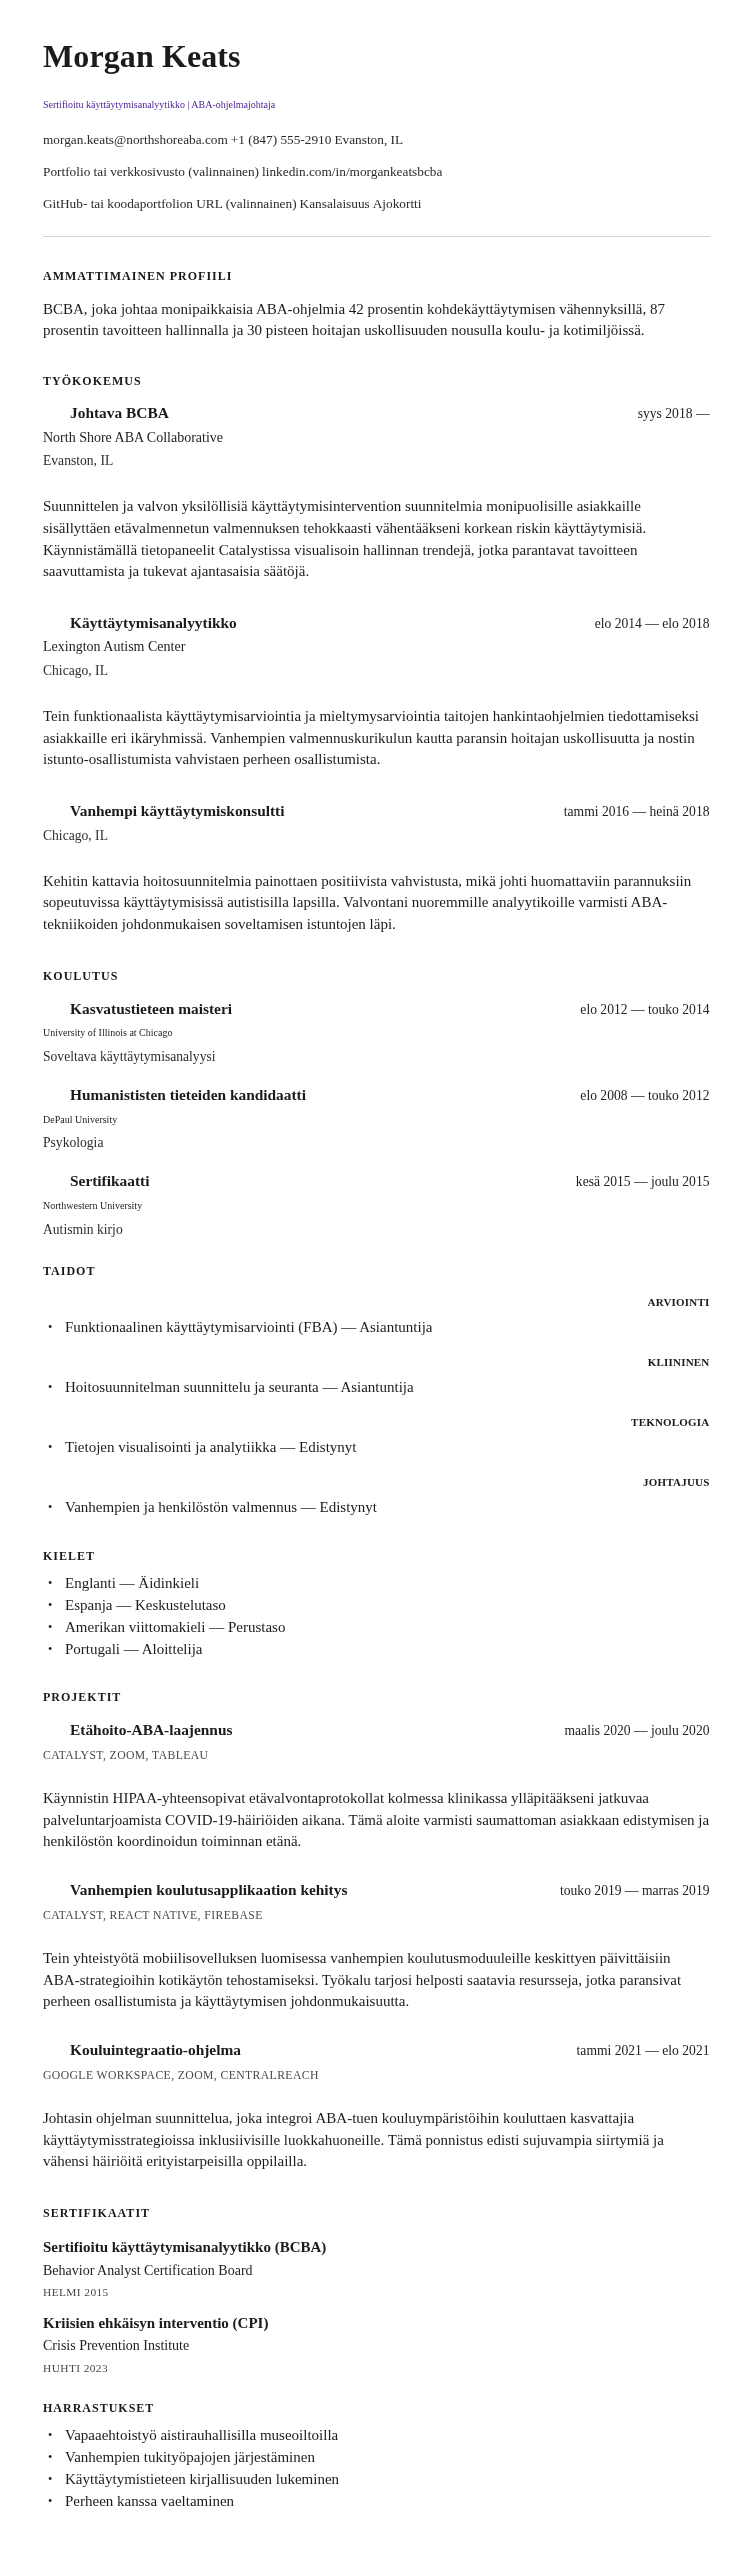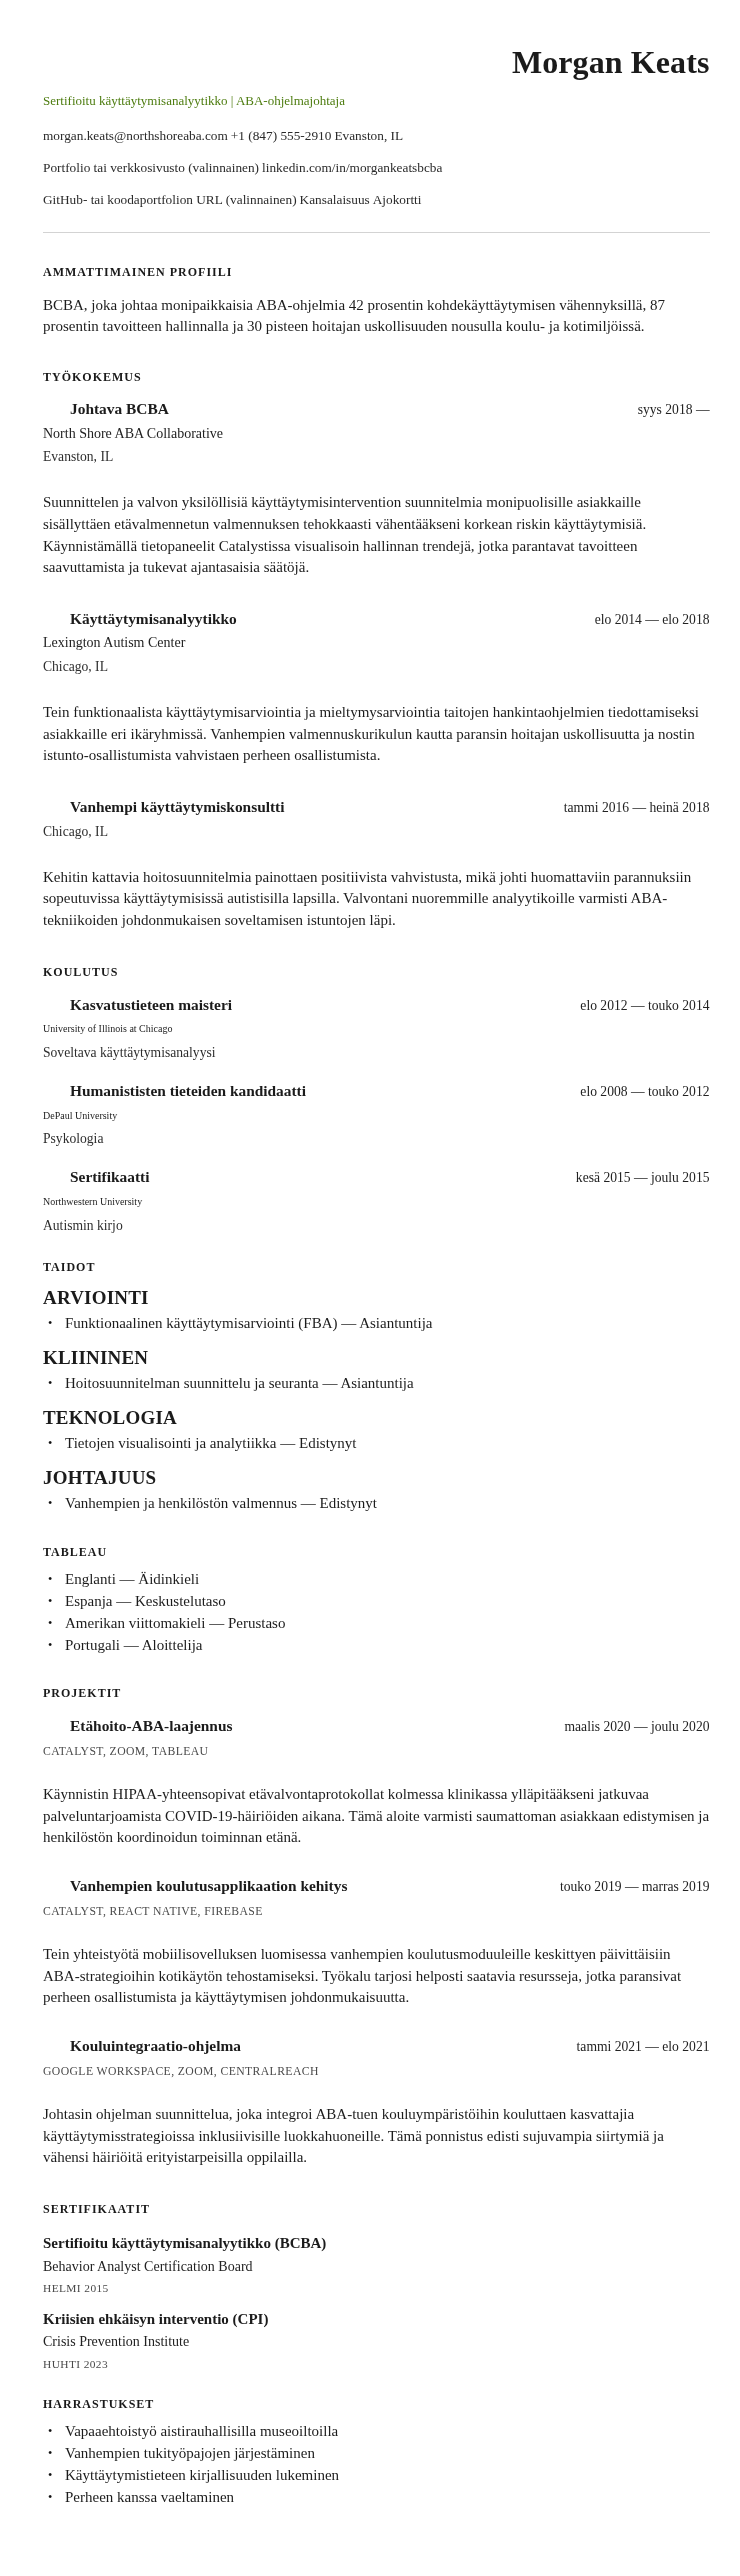--- a/index.html
+++ b/index.html
@@ -5,22 +5,22 @@
   * { margin:0; padding:0; box-sizing:border-box; }
   html,body { background:#ffffff; }
   .page {
     width:741px; height:2576px; overflow:hidden;
     background:#ffffff;
     padding:30px 31.5px 31px 43px;
     font-family:"Liberation Serif","DejaVu Serif",serif;
     color:#1b1b1b;
   }
   
-  .name { font-size:32px; line-height:37px; font-weight:700; margin-top:14px; letter-spacing:0.1px;text-align:right; }
-  .headline { font-size:13px; line-height:18.5px; margin-top:11px; color:#4d7c0f; }
+  .name { font-size:32px; line-height:37px; font-weight:700; margin-top:8px; letter-spacing:0.1px; }
+  .headline { font-size:10px; line-height:18.5px; margin-top:21px; color:#4c1d95; }
   .contact-row { display:flex; gap:3px; font-size:13.3px; line-height:13.6px; margin-top:18.5px; color:#2a2a2a; flex-wrap:nowrap; }
   .divider { border:none; border-top:1.2px solid #d3d3d3; margin-top:25px; }
   
   .sec-title { font-size:12px; line-height:15px; font-weight:700; letter-spacing:1px; color:#1a1a1a; }
   .mt-52 { margin-top:32px; } .mt-54 { margin-top:33px; } .mt-48 { margin-top:30px; }
   .mt-42 { margin-top:26px; }
   .body-text { font-size:15px; line-height:21.6px; color:#1c1c1c; }
   .profile-text { margin-top:15px; }
   
   .entry { margin-top:31px; }
@@ -31,21 +31,21 @@
   .entry-company { font-size:14px; line-height:17.3px; margin-top:6.2px; color:#222; }
   .entry-loc { font-size:13.6px; line-height:16px; margin-top:7.4px; color:#2e2e2e; }
   .entry-desc { margin-top:27px; }
   
   .degree { margin-top:21px; }
   .degree.first { margin-top:16px; }
   .degree-school { font-size:10px; line-height:17.3px; margin-top:6.2px; color:#222; }
   .degree-field { font-size:13.6px; line-height:16px; margin-top:7.4px; color:#2e2e2e; }
   
   .skill-group { margin-top:15px; }
-  .skill-group-name { font-size:19px; line-height:16px; font-weight:700; letter-spacing:0.2px; }
+  .skill-group-name { font-size:11px; line-height:16px; font-weight:700; letter-spacing:0.2px;text-align:right; }
   ul.plain { list-style:none; margin-top:7.4px; }
   ul.plain li { position:relative; padding-left:22px; font-size:15px; line-height:21.6px; color:#1c1c1c; }
   ul.lang li { line-height:22px; }
   .bullet { position:absolute; left:5px; top:0; font-size:12.3px; color:#111; }
   ul.mt-14 { margin-top:8.6px; }
   ul.mt-12 { margin-top:7.4px; }
   
   .proj-stack { font-size:11.7px; line-height:15px; margin-top:8.6px; color:#4a4a4a; letter-spacing:0.4px; }
   .proj-desc { margin-top:25px; }
   .proj { margin-top:28px; }
@@ -177,21 +177,21 @@
 
     <div class="skill-group">
       <h3 class="skill-group-name">JOHTAJUUS</h3>
       <ul class="plain">
         <li><span class="bullet">•</span><span>Vanhempien ja henkilöstön valmennus — Edistynyt</span></li>
       </ul>
     </div>
   </section>
 
   <section>
-    <h2 class="sec-title mt-48">TABLEAU</h2>
+    <h2 class="sec-title mt-48">KIELET</h2>
     <ul class="plain lang mt-14">
       <li><span class="bullet">•</span><span>Englanti — Äidinkieli</span></li>
       <li><span class="bullet">•</span><span>Espanja — Keskustelutaso</span></li>
       <li><span class="bullet">•</span><span>Amerikan viittomakieli — Perustaso</span></li>
       <li><span class="bullet">•</span><span>Portugali — Aloittelija</span></li>
     </ul>
   </section>
 
   <section>
     <h2 class="sec-title mt-48">PROJEKTIT</h2>

